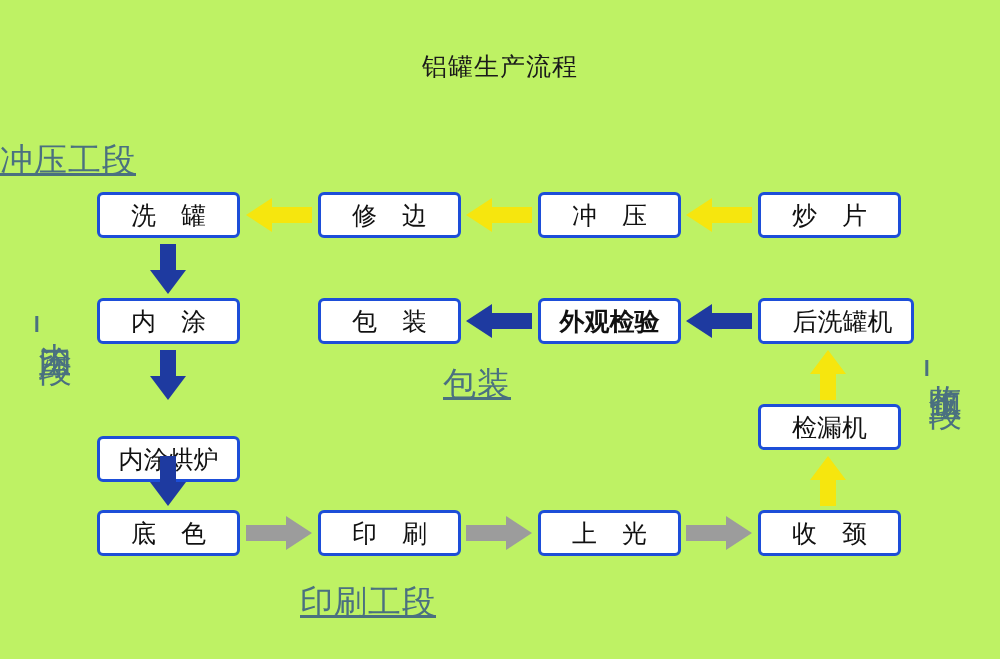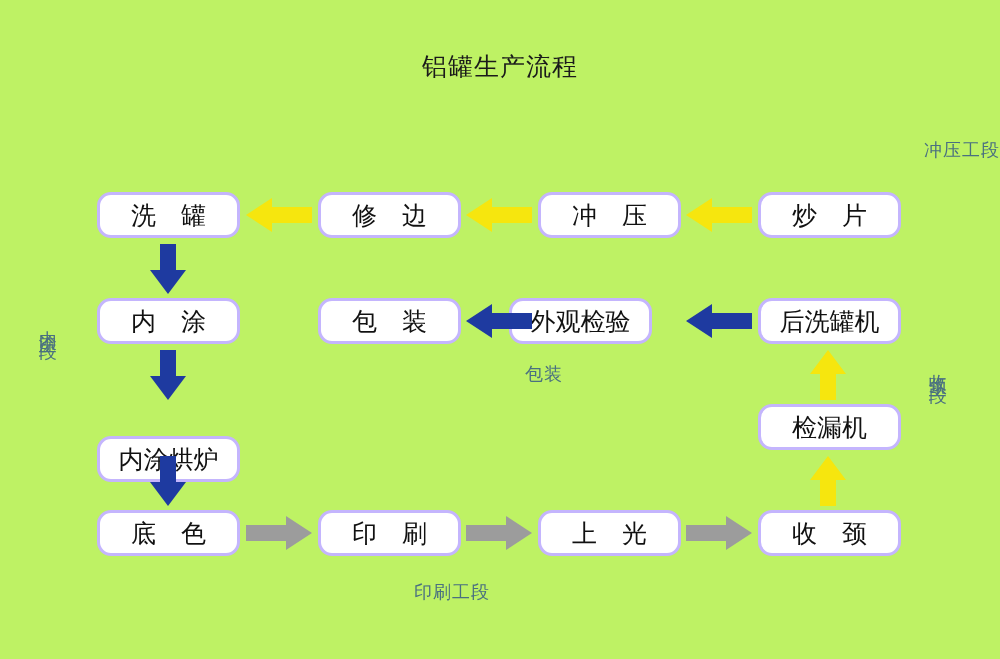--- a/index.html
+++ b/index.html
@@ -5,27 +5,27 @@
   html,body{margin:0;padding:0;background:#fff;}
   .canvas{
     position:relative;width:1000px;height:659px;background:#bef264;overflow:hidden;
     font-family:"Liberation Sans","DejaVu Sans",sans-serif;
   }
   .title{
     position:absolute;top:50px;left:0;width:100%;text-align:center;
     font-size:25px;color:#1a1a1a;letter-spacing:1px;
   }
   .section-label{
-    position:absolute;font-size:18px;color:var(--teal);letter-spacing:1px;text-align:right;
+    position:absolute;font-size:33px;color:var(--teal);letter-spacing:1px;text-align:left;text-decoration:underline;
   }
   .v-label{
     writing-mode:vertical-rl;text-orientation:upright;line-height:1.1;letter-spacing:4px;
   }
   .box{
-    position:absolute;width:137px;height:40px;border:3px solid #c4b5fd;border-radius:14px;
+    position:absolute;width:137px;height:40px;border:3px solid #1d4ed8;border-radius:6px;
     background:#fff;display:flex;align-items:center;justify-content:center;
     font-size:25px;color:#111;white-space:nowrap;
   }
   
   .harrow{position:absolute;display:flex;align-items:center;height:34px;}
   .harrow .tail{width:40px;height:16px;background:var(--c);}
   .harrow .head-l{width:0;height:0;border-top:17px solid transparent;border-bottom:17px solid transparent;border-right:26px solid var(--c);}
   .harrow .head-r{width:0;height:0;border-top:17px solid transparent;border-bottom:17px solid transparent;border-left:26px solid var(--c);}
   
   .varrow{position:absolute;display:flex;flex-direction:column;align-items:center;width:36px;}
@@ -49,22 +49,22 @@
   <div class="section-label v-label" style="top:360px;left:927px;">收颈工段</div>
   <div class="section-label" style="top:580px;left:300px;width:190px;">印刷工段</div>
 
   <div class="box" style="left:97px;top:192px;">洗　罐</div>
   <div class="box" style="left:318px;top:192px;">修　边</div>
   <div class="box" style="left:538px;top:192px;">冲　压</div>
   <div class="box" style="left:758px;top:192px;">炒　片</div>
 
   <div class="box" style="left:97px;top:298px;">内　涂</div>
   <div class="box" style="left:318px;top:298px;">包　装</div>
-  <div class="box" style="left:509px;top:298px;">外观检验</div>
-  <div class="box" style="left:758px;top:298px;">后洗罐机</div>
+  <div class="box" style="left:538px;top:298px;font-weight:bold;">外观检验</div>
+  <div class="box" style="left:758px;top:298px;padding-left:13px;">后洗罐机</div>
 
   <div class="box" style="left:97px;top:404px;margin-top:32px;">内涂烘炉</div>
   <div class="box" style="left:758px;top:404px;">检漏机</div>
 
   <div class="box" style="left:97px;top:510px;">底　色</div>
   <div class="box" style="left:318px;top:510px;">印　刷</div>
   <div class="box" style="left:538px;top:510px;">上　光</div>
   <div class="box" style="left:758px;top:510px;text-align:center;">收　颈</div>
 
   <div class="harrow yellow" style="left:246px;top:198px;">

